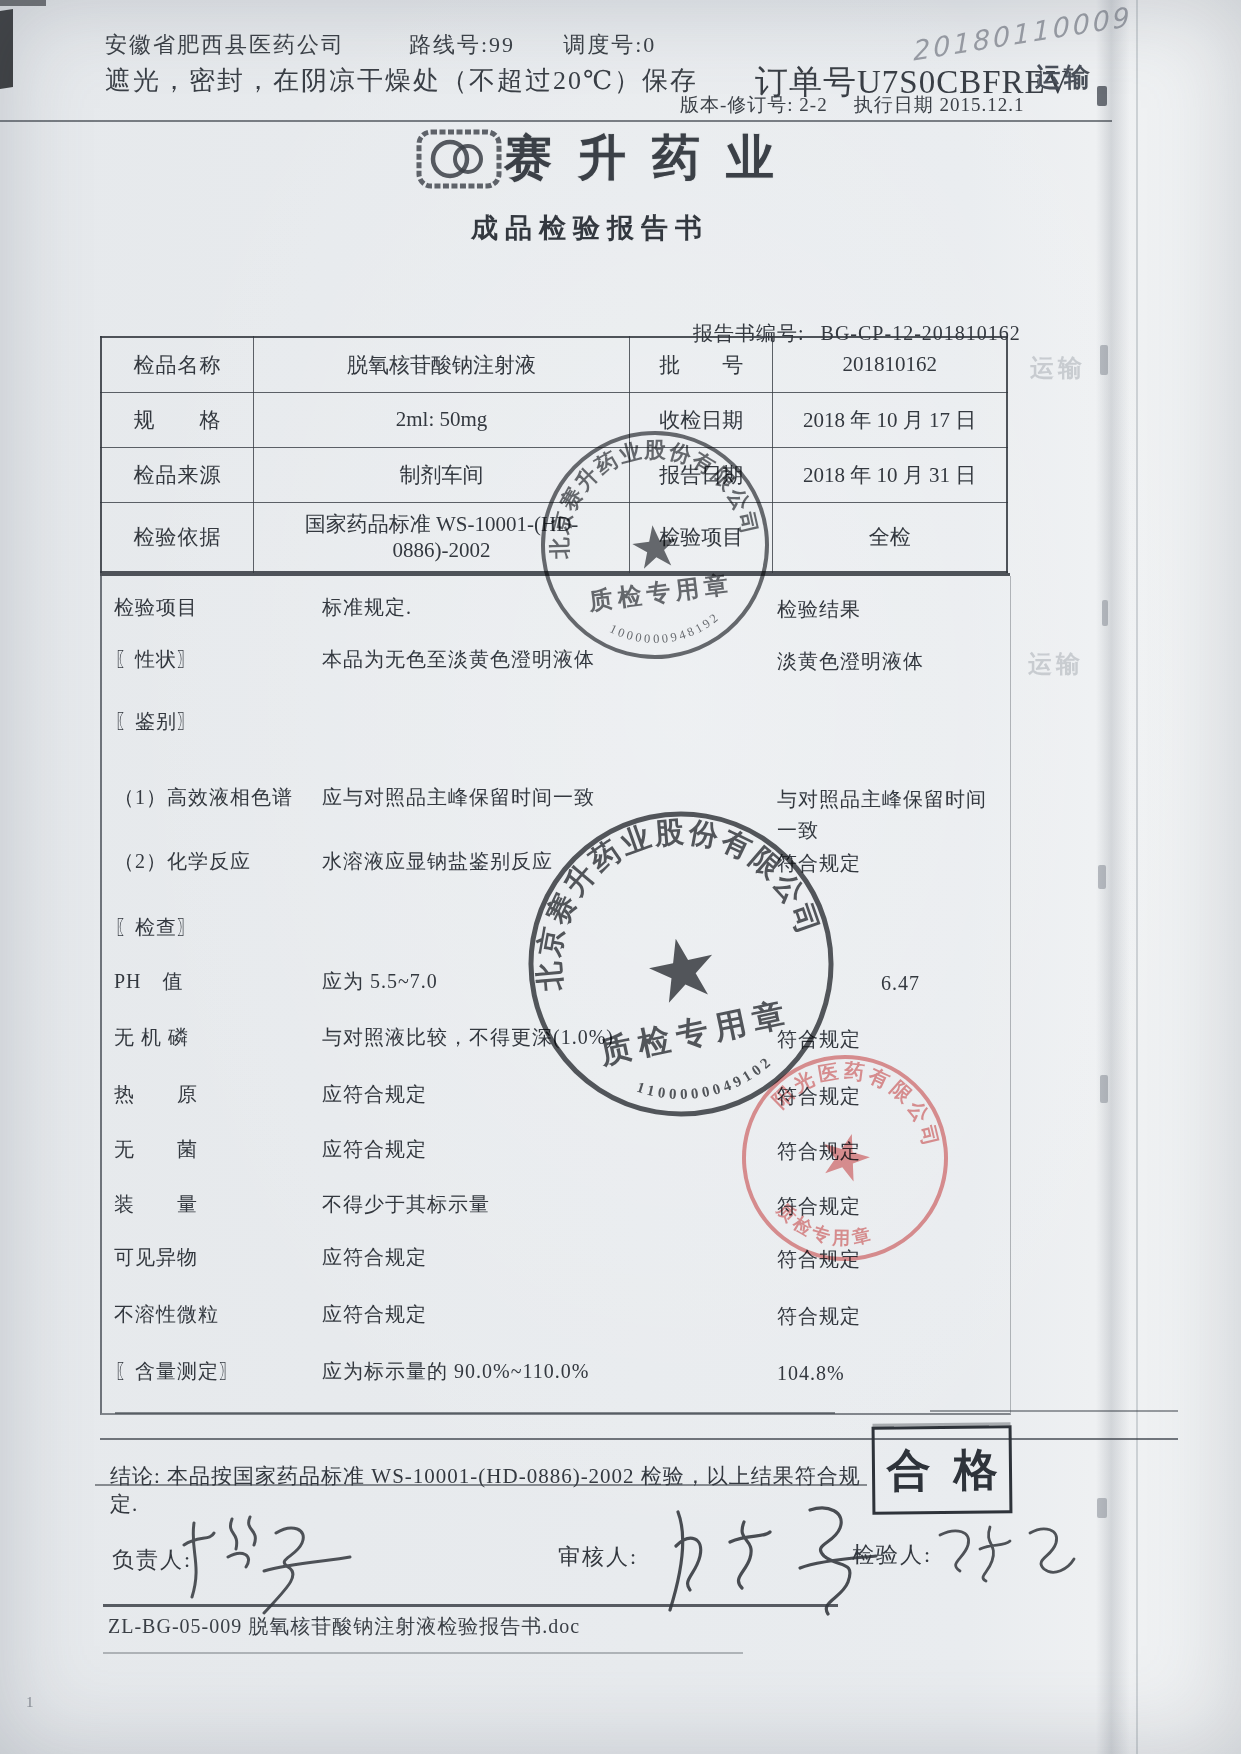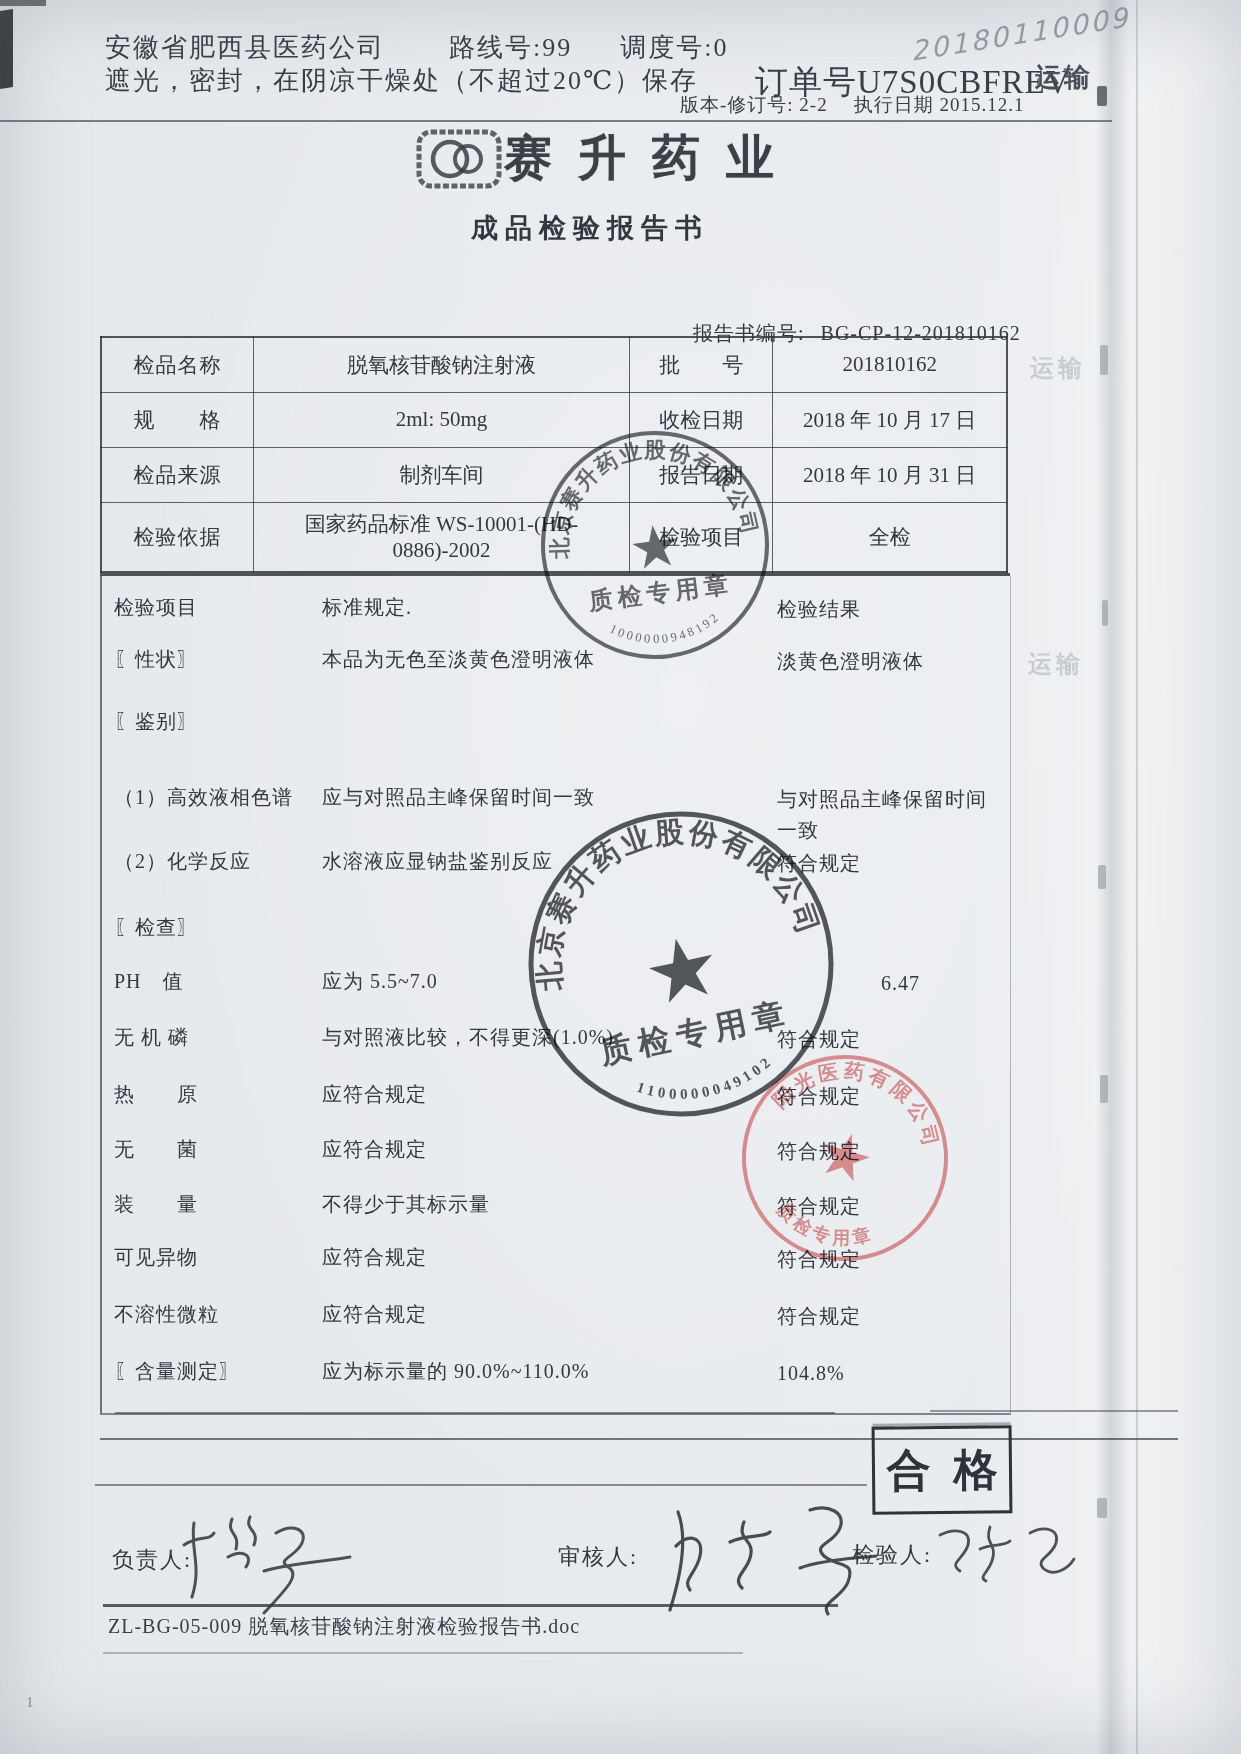--- a/index.html
+++ b/index.html
@@ -17,21 +17,21 @@
   .corner-mark{left:0;top:10px;width:13px;height:78px;background:#1c1e21;transform:skewY(-8deg);opacity:.85;}
   .corner-mark2{left:0;top:0;width:46px;height:6px;background:#3a3d41;opacity:.7;}
   .fold-band{left:1096px;top:0;width:34px;height:1754px;
     background:linear-gradient(90deg, rgba(120,128,138,0) 0%, rgba(110,118,128,.22) 45%, rgba(120,128,138,0) 100%);}
   .crease{left:1136px;top:0;width:2px;height:1754px;background:rgba(140,148,158,.35);}
   .dash{background:#868d96;opacity:.55;border-radius:2px;}
   .ghost{color:#7b828c;font-size:24px;letter-spacing:4px;opacity:.32;font-weight:bold;}
   .vignette{left:0;top:0;width:1241px;height:1754px;pointer-events:none;
     box-shadow:inset 0 0 90px rgba(90,98,110,.28);}
   
-  .hline1{left:105px;top:30px;font-size:26px;letter-spacing:2px;color:#3a3f46;}
+  .hline1{left:105px;top:30px;font-size:22px;letter-spacing:2px;color:#3a3f46;}
   .hline1 .gap1{display:inline-block;width:64px;}
   .hline1 .gap2{display:inline-block;width:48px;}
   .hline2{left:105px;top:63px;font-size:26px;letter-spacing:2px;color:#3a3f46;text-align:center;}
   .order-no{left:755px;top:60px;font-size:33px;letter-spacing:1px;color:#3a3f46;}
   .transport-dark{left:1035px;top:60px;font-size:26px;letter-spacing:3px;color:#4a505a;font-weight:bold;}
   .handwrit{left:912px;top:18px;font-size:27px;color:#8b8f98;transform:rotate(-9deg) skewX(-8deg);
     font-style:italic;letter-spacing:3px;opacity:.85;font-family:"DejaVu Sans","Liberation Sans",sans-serif;}
   .version-line{left:680px;top:92px;font-size:19px;color:#3a3f46;letter-spacing:1px;}
   .version-line span{margin-right:26px;}
   .header-rule{left:0;top:120px;width:1112px;height:2px;background:rgba(60,66,74,.65);}
@@ -225,20 +225,21 @@
       <div class="rrow" style="top: 782px;">
         <span class="item">〖含量测定〗</span>
         <span class="standard">应为标示量的 90.0%~110.0%</span>
         <span class="result">104.8%</span>
       </div>
     </div>
 
   <div class="abs concl-line1"></div>
   <div class="abs concl-line1b"></div>
   <div class="abs concl-line2"></div>
+  <div class="abs conclusion">结论: 本品按国家药品标准 WS-10001-(HD-0886)-2002 检验，以上结果符合规定.</div>
   <div class="abs strike"></div>
   <div class="abs verdict-box">
     <span>合</span>
     <span>格</span>
   </div>
 
   <div class="abs sig-label" style="left:112px;top:1545px;">负责人:</div>
   <div class="abs sig" style="left:180px;top:1505px;">
     <svg width="210" height="115" viewBox="0 0 210 115">
       <g fill="none" stroke="#33373d" stroke-width="3" stroke-linecap="round" opacity=".85">

